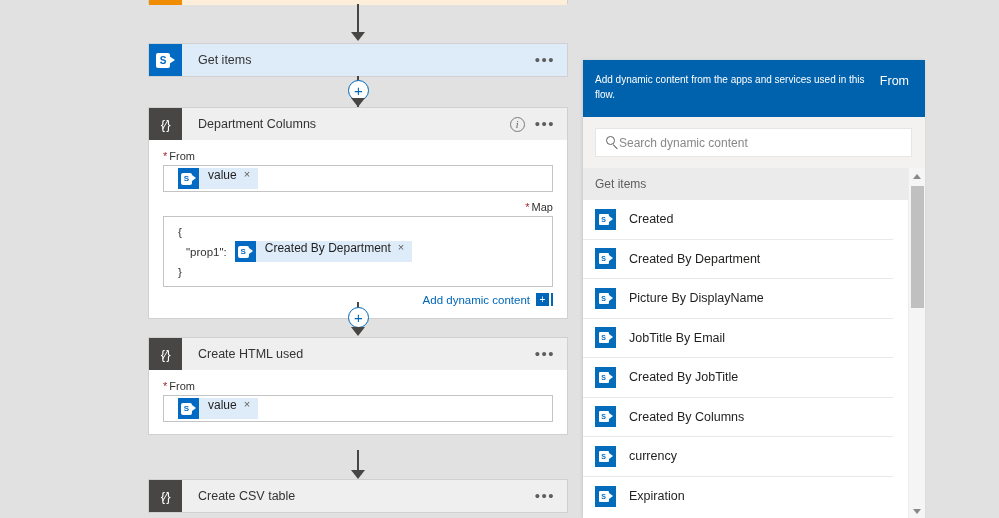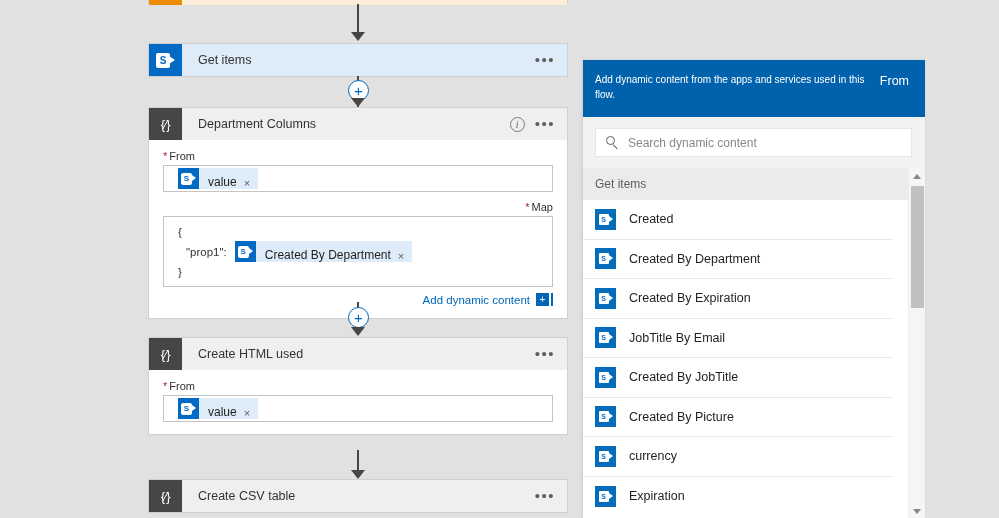--- a/index.html
+++ b/index.html
@@ -92,21 +92,21 @@
     border: 1px solid #c4c4c4; background: #ffffff;
     padding: 6px 0 6px 0;
     font-size: 11.5px; color: #333;
   }
   .map-line { padding: 1px 0 1px 14px; display: flex; align-items: center; min-height: 17px; }
   .map-line.indent { padding-left: 22px; }
   .map-key { color: #333; margin-right: 8px; font-size: 11.5px; }
 
   
   .token {
-    display: inline-flex; align-items: flex-end;
+    display: inline-flex; align-items: flex-start;
     background: #deecf9; height: 21px;
   }
   .token .tok-ico {
     width: 21px; height: 21px; background: #036ac4;
     display: flex; align-items: center; justify-content: center;
   }
   .token .tok-ico .sp-glyph { width: 15px; height: 12px; }
   .token .tok-ico .sp-glyph .tile { width: 11px; height: 12px; }
   .token .tok-ico .sp-glyph .tile:after { font-size: 8px; }
   .token .tok-ico .sp-glyph .tab { top: 2px; border-top-width: 3.5px; border-bottom-width: 3.5px; border-left-width: 4.5px; }
@@ -150,21 +150,21 @@
     background: #0062ad; color: #ffffff;
     padding: 13px 16px 15px 12px;
     display: flex; align-items: flex-start; gap: 10px;
   }
   .panel-head-text { flex: 1; font-size: 10px; line-height: 1.45; }
   .panel-hide { font-size: 12.5px; color: #ffffff; cursor: pointer; white-space: nowrap; padding-top: 1px; }
 
   .search-wrap { padding: 11px 13px 11px 12px; background: #f3f2f1; }
   .search-box {
     background: #ffffff; border: 1px solid #e6e6e6;
-    height: 29px; display: flex; align-items: center; gap: 9px;
+    height: 29px; display: flex; align-items: center; 
     padding: 0 10px;
   }
   .search-ico { width: 13px; height: 13px; position: relative; flex: none; }
   .search-ico .ring { position: absolute; left: 0; top: 0; width: 9px; height: 9px; border: 1.3px solid #605e5c; border-radius: 50%; }
   .search-ico .stem { position: absolute; left: 7px; top: 8px; width: 6px; height: 1.3px; background: #605e5c; transform: rotate(45deg); transform-origin: left center; }
   .search-input {
     border: none; outline: none; flex: 1;
     font-family: "Liberation Sans", sans-serif; font-size: 12px; color: #323130;
     background: transparent;
   }
@@ -387,21 +387,21 @@
               </span>
               <span class="dc-label">Created By Department</span>
             </div>
             <div class="dc-item">
               <span class="dc-ico">
                 <span class="sp-glyph">
                   <span class="tile"></span>
                   <span class="tab"></span>
                 </span>
               </span>
-              <span class="dc-label">Created By Expiration</span>
+              <span class="dc-label">Picture By DisplayName</span>
             </div>
             <div class="dc-item">
               <span class="dc-ico">
                 <span class="sp-glyph">
                   <span class="tile"></span>
                   <span class="tab"></span>
                 </span>
               </span>
               <span class="dc-label">JobTitle By Email</span>
             </div>
@@ -414,21 +414,21 @@
               </span>
               <span class="dc-label">Created By JobTitle</span>
             </div>
             <div class="dc-item">
               <span class="dc-ico">
                 <span class="sp-glyph">
                   <span class="tile"></span>
                   <span class="tab"></span>
                 </span>
               </span>
-              <span class="dc-label">Created By Picture</span>
+              <span class="dc-label">Created By Columns</span>
             </div>
             <div class="dc-item">
               <span class="dc-ico">
                 <span class="sp-glyph">
                   <span class="tile"></span>
                   <span class="tab"></span>
                 </span>
               </span>
               <span class="dc-label">currency</span>
             </div>

